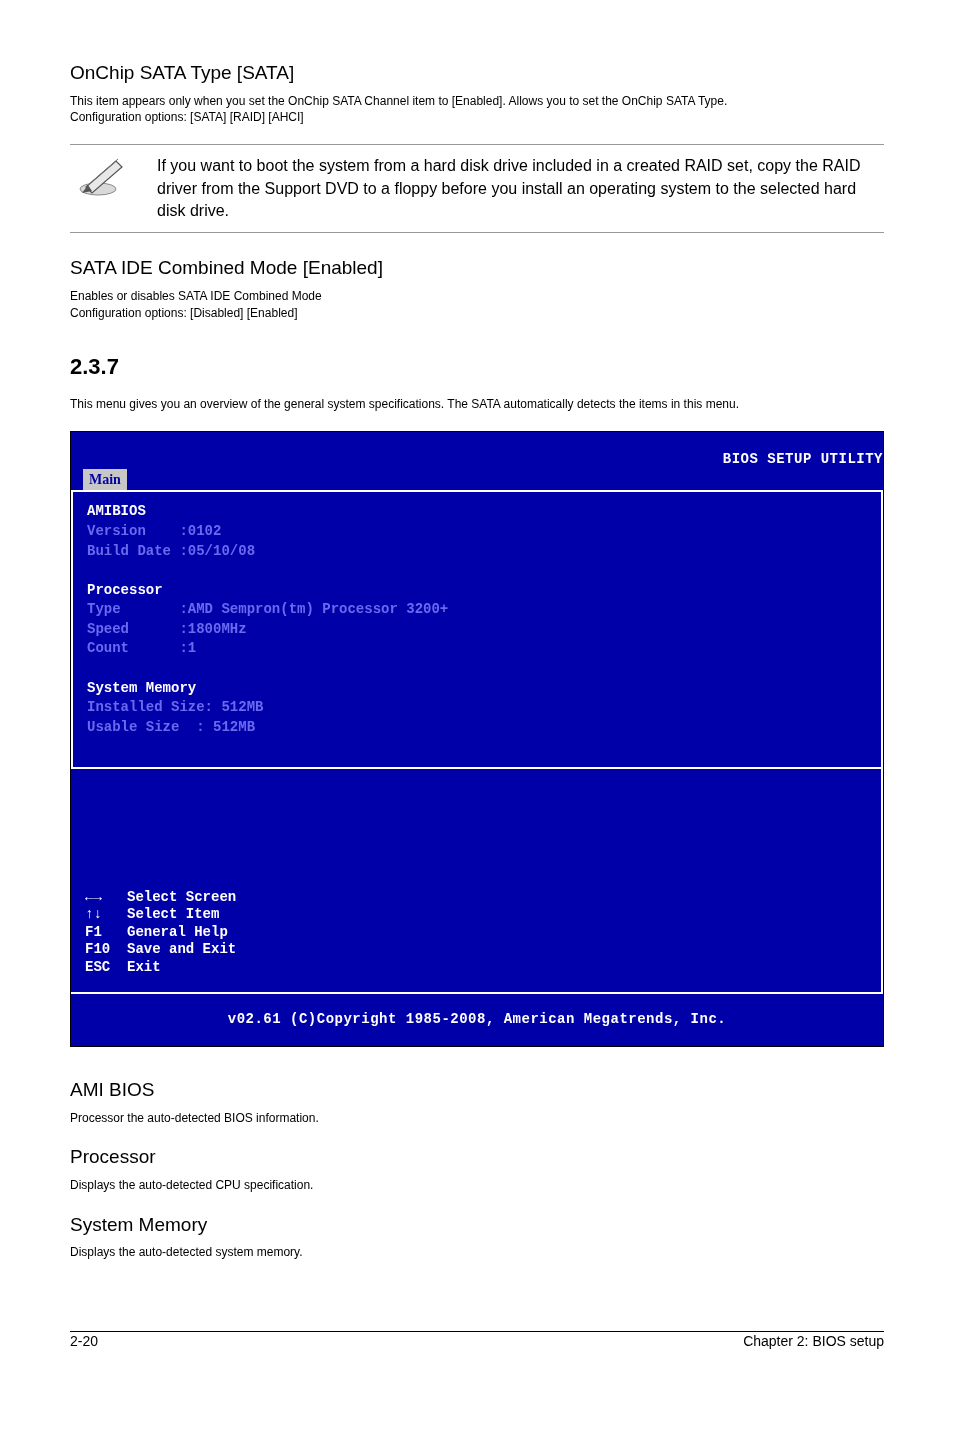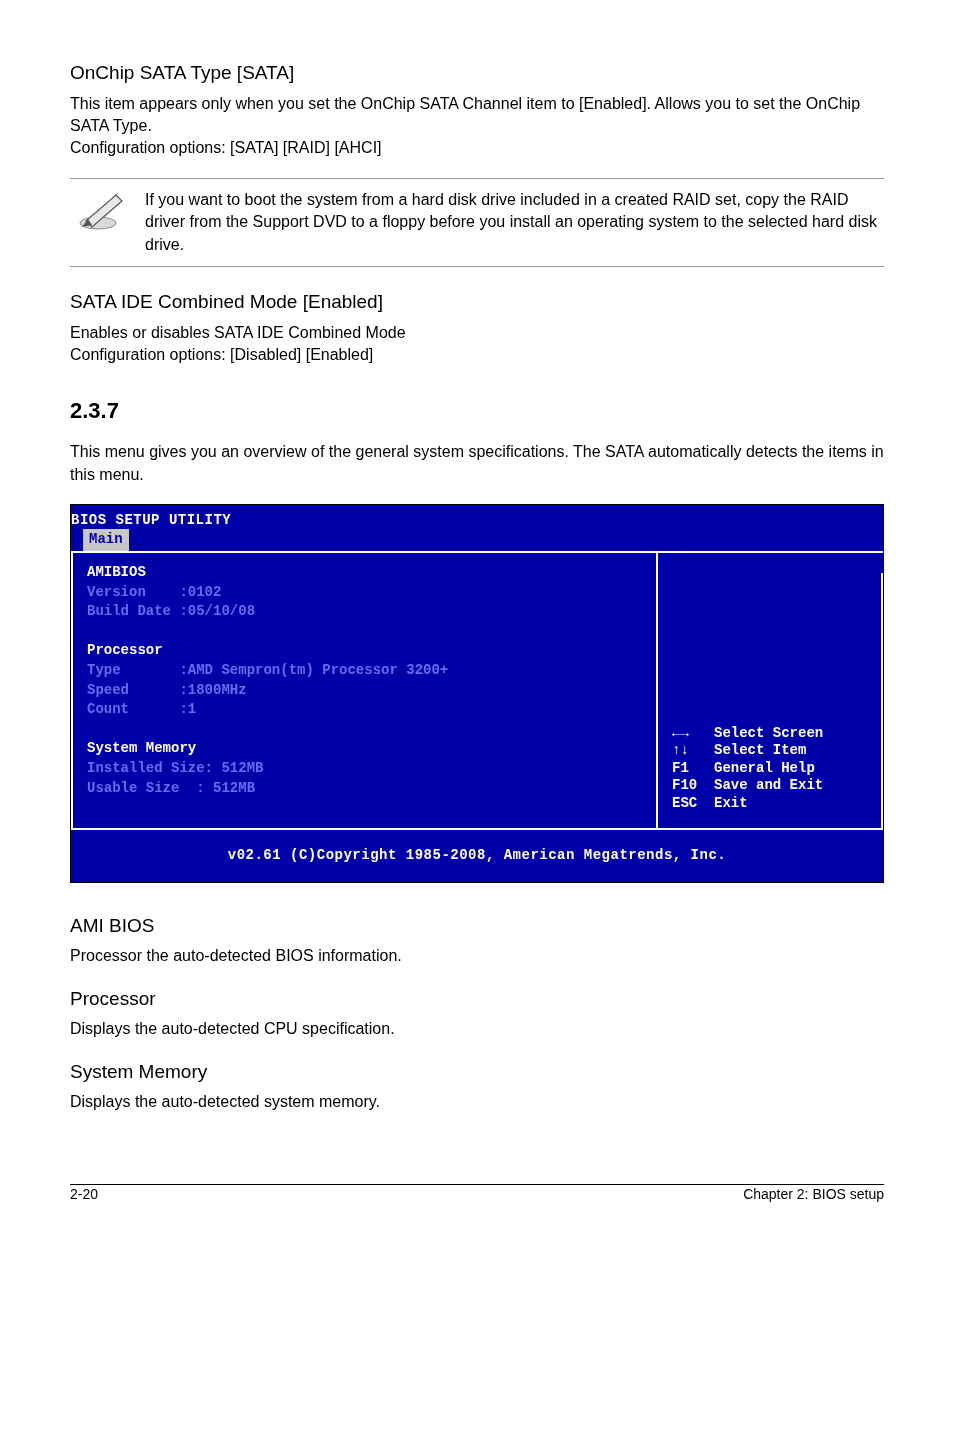--- a/index.html
+++ b/index.html
@@ -10,27 +10,27 @@
     width: 954px;
     padding: 60px 70px 40px 70px;
     line-height: 1.4;
   }
   h3.sub {
     font-size: 19px;
     font-weight: normal;
     margin-bottom: 6px;
   }
   p.body {
-    font-size: 16px;
+    font-size: 12px;
     margin-bottom: 18px;
   }
   .note-block {
     display: flex;
     align-items: flex-start;
-    gap: 19px;
+    gap: 31px;
     border-top: 1px solid #999;
     border-bottom: 1px solid #999;
     padding: 10px 0 10px 6px;
     margin-bottom: 22px;
   }
   .note-icon {
     flex: 0 0 50px;
     height: 42px;
   }
   .note-text {
@@ -47,56 +47,57 @@
   .bios {
     background: #0000a8;
     color: #fff;
     font-family: "Courier New", monospace;
     font-size: 14px;
     font-weight: bold;
     margin: 16px 0 30px 0;
     border: 1px solid #000;
   }
   .bios-title {
-    text-align: left;
-    padding: 6px 0 1px 0;
+    text-align: right;
+    padding: 18px 0 1px 0;
     letter-spacing: 0.5px;
   }
   .bios-tab-row {
     padding-left: 12px;
     margin-top: -2px;
   }
   .bios-tab {
     background: #c7c7c7;
     color: #0000a8;
     padding: 1px 6px;
     display: inline-block;
+    font-family: Liberation Serif, serif;
   }
   .bios-body {
     display: flex;
     border-top: 2px solid #fff;
+    flex-direction: column;
   }
   .bios-left {
     flex: 1 1 auto;
     border: 2px solid #fff;
     border-top: none;
     border-right: 2px solid #fff;
     padding: 10px 14px 30px 14px;
     white-space: pre;
     color: #6a6af0;
   }
   .bios-right {
     flex: 0 0 225px;
     border: 2px solid #fff;
     border-left: none;
     border-top: none;
     padding: 10px 10px 10px 0;
     color: #fff;
     position: relative;
-    margin-top: 20px;
   }
   .bios-left .hl { color: #fff; }
   .bios-footer {
     text-align: center;
     padding: 16px 0;
     letter-spacing: 0.5px;
   }
   .bios-help {
     position: absolute;
     bottom: 16px;

